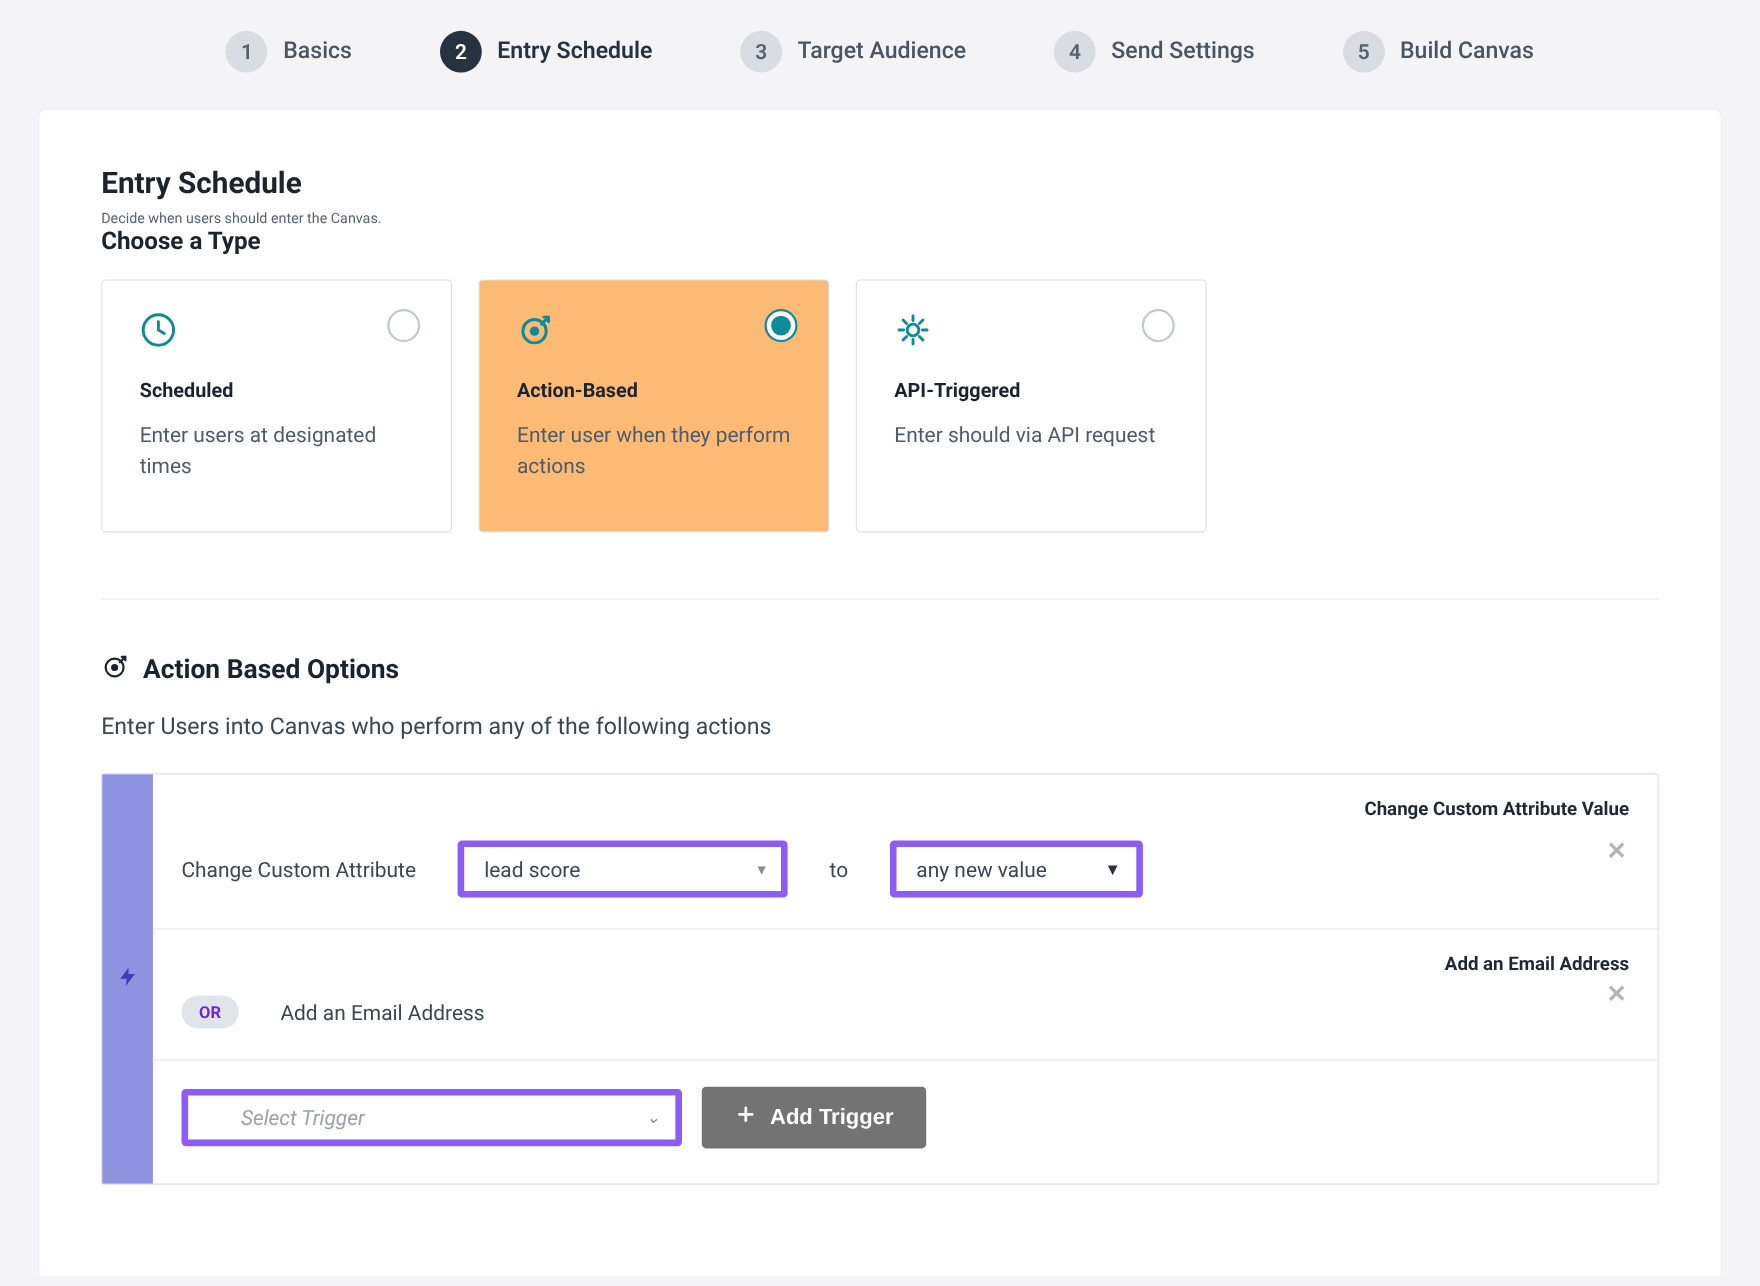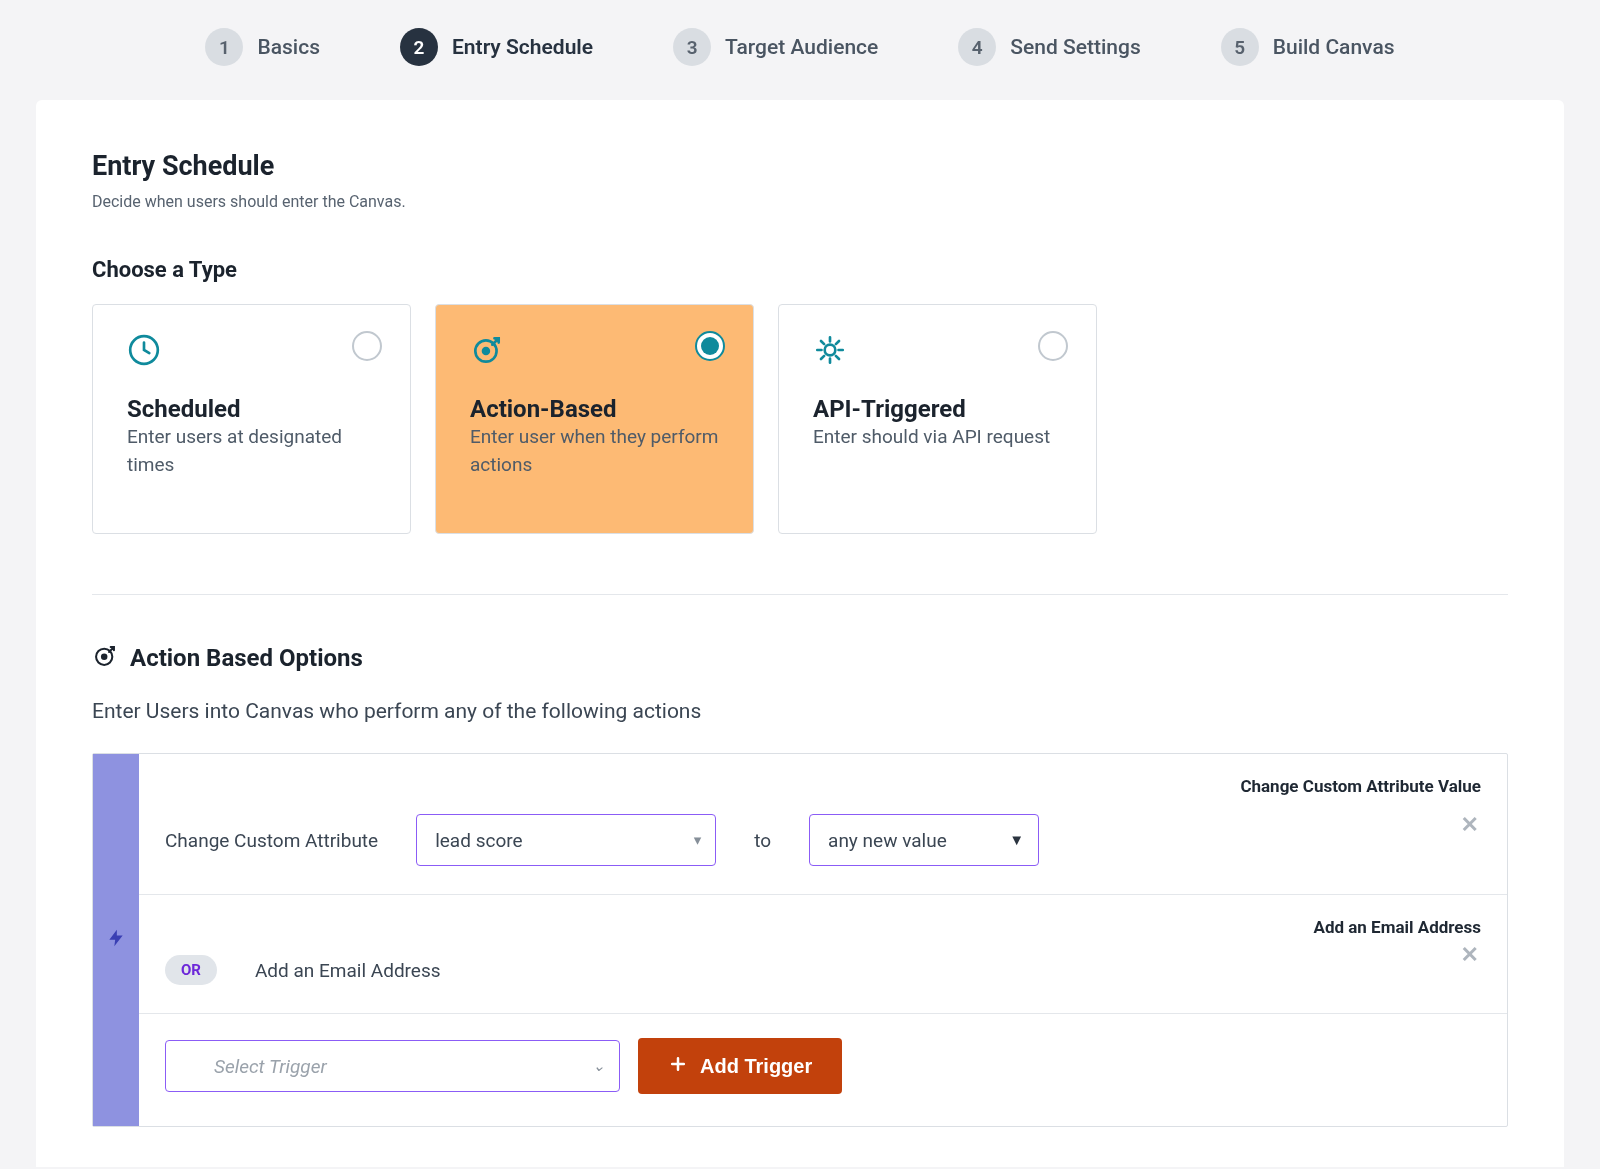--- a/index.html
+++ b/index.html
@@ -35,21 +35,21 @@
     
     .panel {
       background: #fff;
       margin: 0 36px;
       border-top-left-radius: 6px;
       border-top-right-radius: 6px;
       padding: 50px 56px 40px 56px;
       min-height: 1060px;
     }
     .page-title { font-size: 27px; font-weight: 700; color: #1b232d; margin-bottom: 10px; }
-    .page-subtitle { font-size: 16px; color: #586370; margin-bottom: 46px; }
+    .page-subtitle { font-size: 13px; color: #586370; }
 
     .section-title { font-size: 22px; font-weight: 700; color: #1b232d; margin-bottom: 22px; }
 
     
     .type-cards { display: flex; gap: 24px; }
     .type-card {
       width: 319px; height: 230px;
       border: 1px solid #dbdfe4;
       border-radius: 4px;
       padding: 28px 34px;
@@ -66,21 +66,21 @@
       border: 2px solid #c1c8cf; background: #fff;
     }
     .type-card.selected .type-radio {
       border-color: #0f8a9c;
       display: flex; align-items: center; justify-content: center;
     }
     .type-card.selected .type-radio::after {
       content: ""; width: 18px; height: 18px; border-radius: 50%; background: #0f8a9c;
     }
     .type-icon { width: 34px; height: 34px; margin-bottom: 28px; }
-    .type-title { font-size: 24px; font-weight: 700; color: #1b232d; }
+    .type-title { font-size: 18px; font-weight: 700; color: #1b232d; margin-bottom: 16px; }
     .type-desc { font-size: 19px; color: #4f5b68; line-height: 1.45; }
 
     .divider { height: 1px; background: #e4e7eb; margin: 60px 0 48px 0; }
 
     
     .abo-header { display: flex; align-items: center; gap: 12px; margin-bottom: 26px; }
     .abo-header .section-title { margin-bottom: 0; font-size: 24px; }
     .abo-sub { font-size: 21px; color: #3b4653; margin-bottom: 30px; }
 
     .triggers-block {
@@ -108,21 +108,21 @@
       font-size: 15px; font-weight: 700;
       padding: 6px 16px; border-radius: 16px;
     }
     .close-x {
       position: absolute; top: 50%; right: 28px; transform: translateY(-50%);
       color: #aeb5bd; font-size: 22px; cursor: pointer; font-weight: 700;
     }
 
     .select {
       height: 52px;
-      border: 1px solid #8b5cf6;
+      border: 6px solid #8b5cf6;
       background: #fff;
       border-radius: 4px;
       padding: 0 46px 0 18px;
       font-size: 19px;
       color: #3b4653;
       display: flex; align-items: center;
       position: relative;
       cursor: pointer;
       min-width: 230px;
     }
@@ -135,21 +135,21 @@
     }
     .select .caret.solid { color: #2b3440; }
     .select.placeholder { color: #9aa2ab; font-style: italic; padding-left: 48px; }
 
     .eval-row { padding: 24px 26px 32px 26px; }
     .eval-text { font-size: 20px; color: #3b4653; margin-bottom: 22px; }
     .eval-controls { display: flex; gap: 18px; align-items: center; }
     .add-trigger-btn {
       height: 56px;
       padding: 0 30px;
-      background: #c2410c;
+      background: #737373;
       color: #fff;
       border: none;
       border-radius: 4px;
       font-size: 20px; font-weight: 600;
       display: flex; align-items: center; gap: 12px;
       cursor: default;
     }
   </style>
 </head>
 <body>

